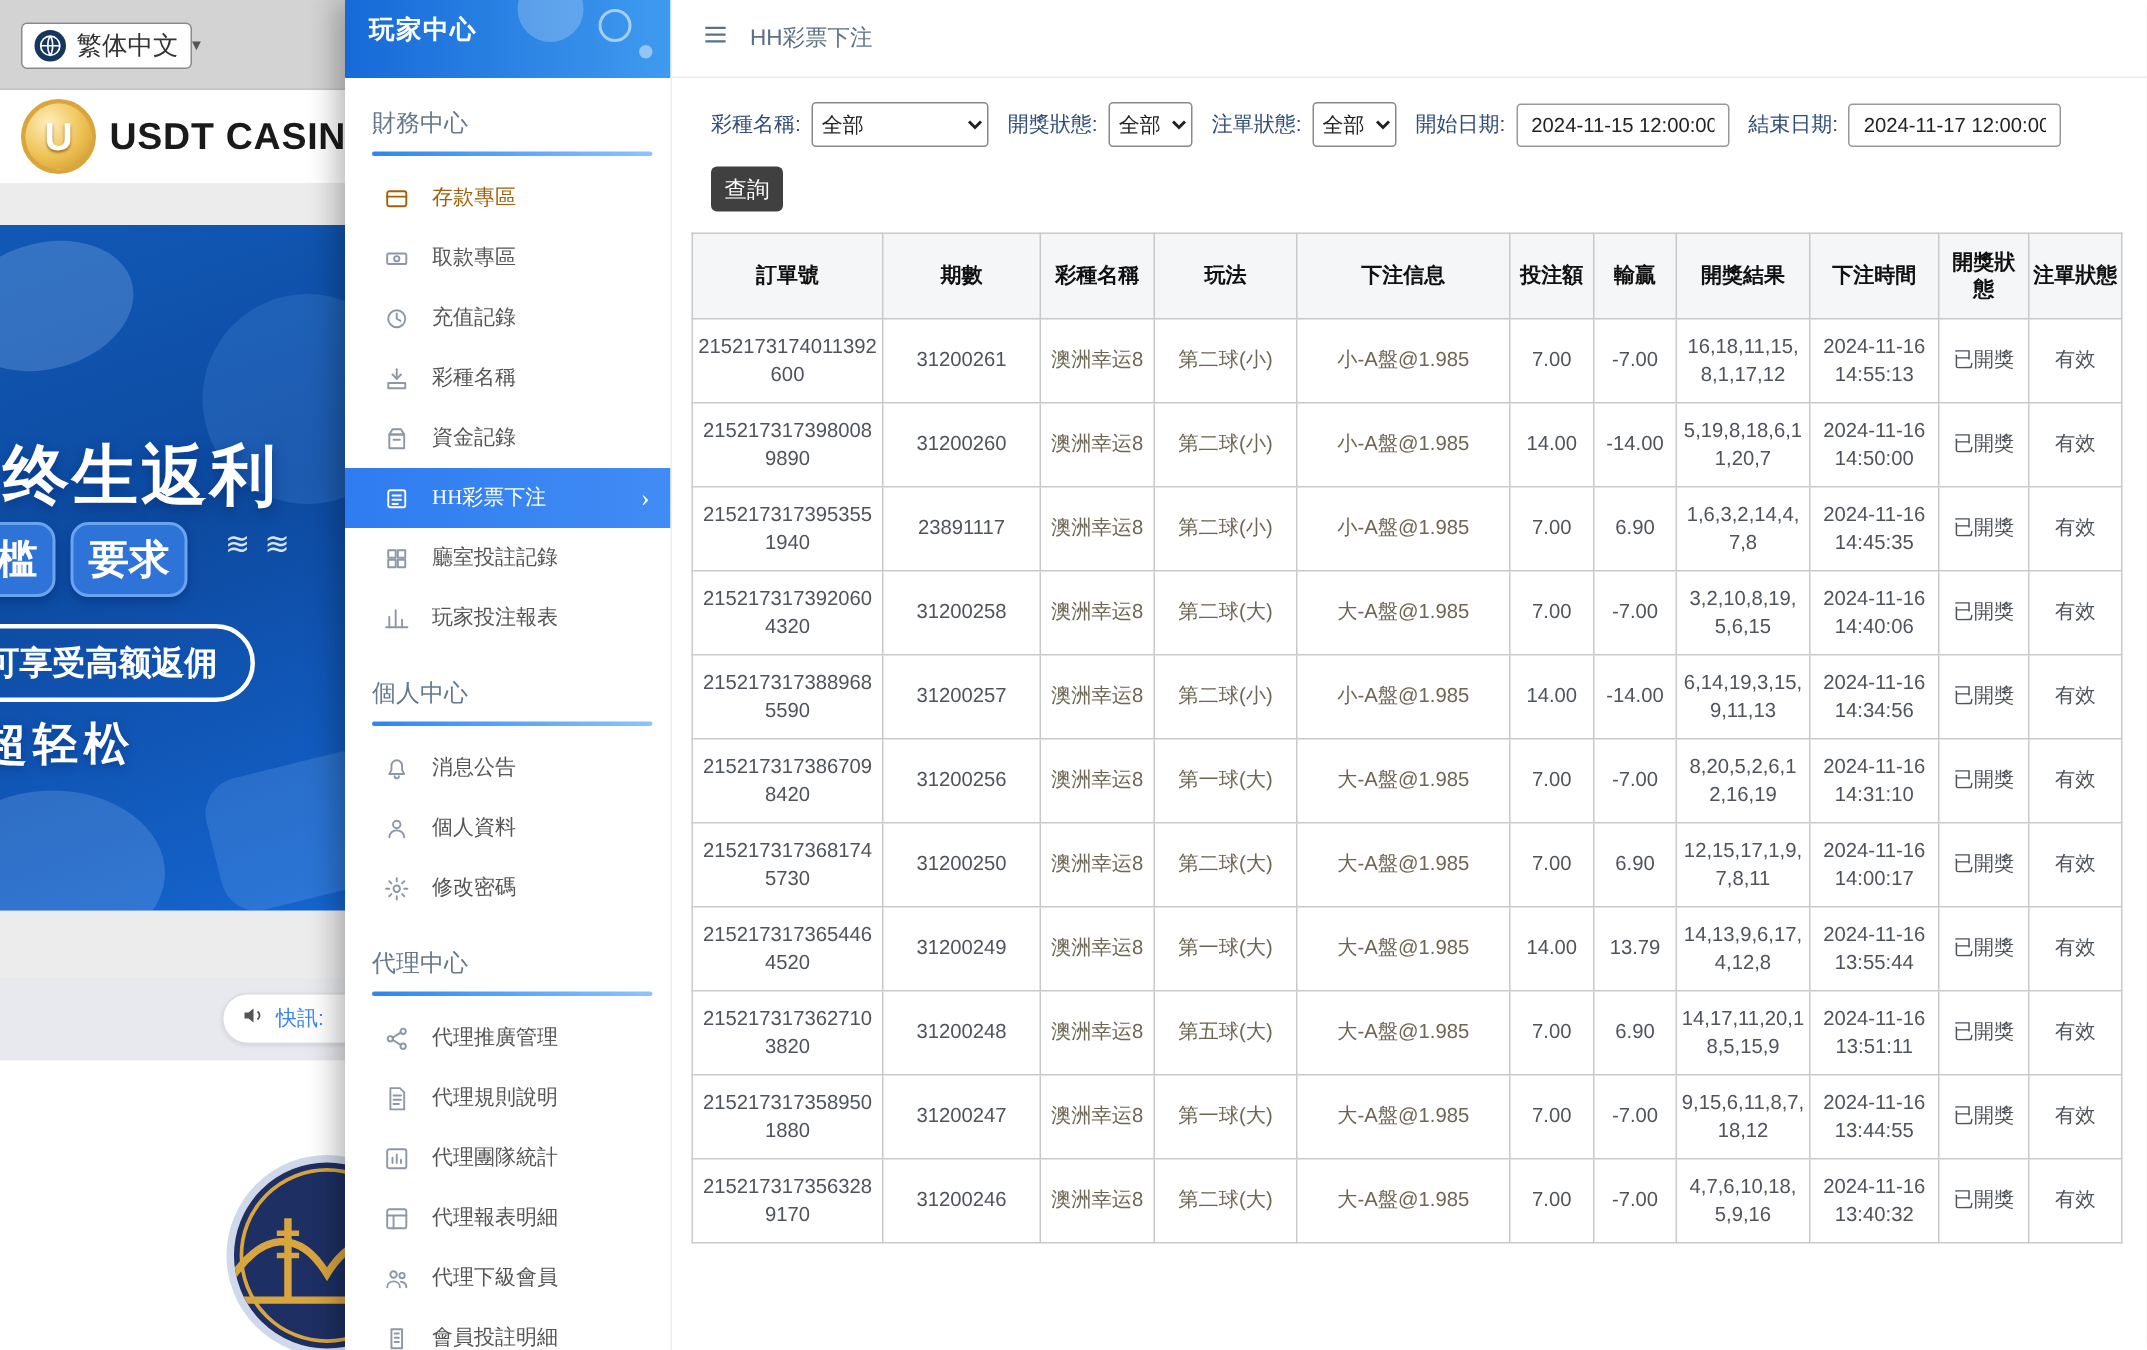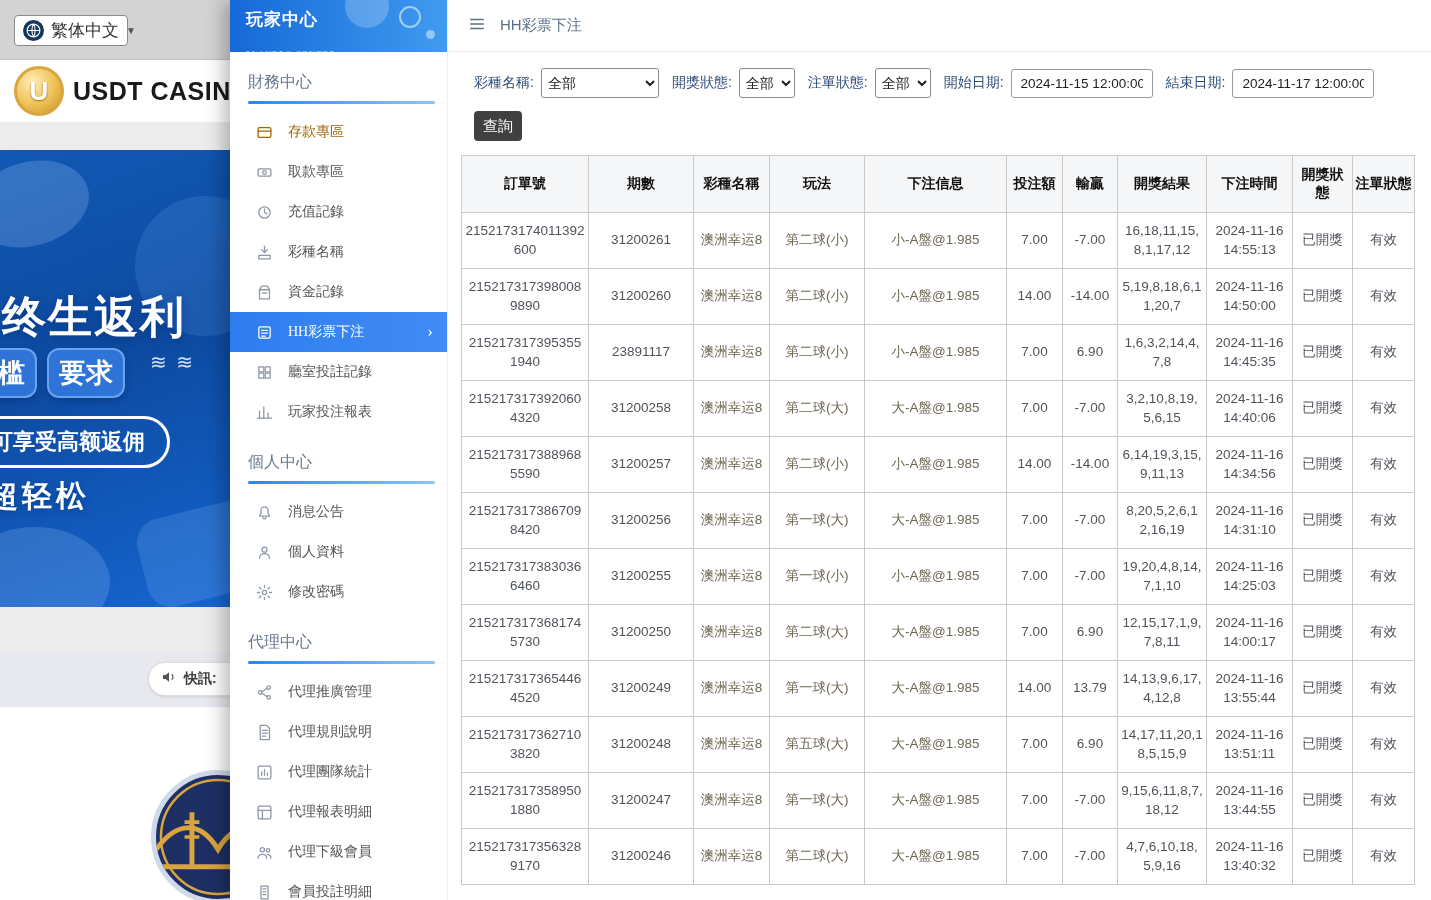--- a/index.html
+++ b/index.html
@@ -41,21 +41,21 @@
   .pill-outline { position:absolute; left:-34px; top:266px; border:3px solid #fff; border-radius:999px;
                   color:#fff; font-size:22px; font-weight:700; padding:8px 22px; white-space:nowrap; }
   .banner-sub { position:absolute; left:-12px; top:326px; font-size:30px; font-weight:900; color:#fff;
                 letter-spacing:4px; white-space:nowrap; text-shadow:0 2px 6px rgba(3,40,110,.5); }
 
   .ticker { position:absolute; top:652px; left:0; width:231px; height:55px; background:#e8e9ee; }
   .ticker-pill { position:absolute; left:148px; top:10px; width:130px; height:34px; background:#fff;
                  border:1px solid #ddd; border-radius:17px; display:flex; align-items:center; gap:7px;
                  padding:0 12px; box-shadow:0 1px 3px rgba(0,0,0,.10); }
   .speaker svg { width:16px; height:16px; color:#555; }
-  .ticker-label { font-size:14px; font-weight:700; color:#404040; white-space:nowrap; }
+  .ticker-label { font-size:14px; font-weight:400; color:#3b82f6; white-space:nowrap; }
 
   .bottom-white { position:absolute; top:707px; left:0; width:231px; height:193px; background:#fff; }
   .club-logo { position:absolute; left:151px; top:63px; width:134px; height:134px; border-radius:50%;
                background:#1d2f63; border:5px solid #cfd9ea; overflow:hidden; }
   .club-logo svg { width:100%; height:100%; }
 
   
   .modal { position:absolute; left:230px; top:0; width:1201px; height:900px; background:#fff;
            display:flex; box-shadow:-6px 0 18px rgba(0,0,0,.28); }
 
@@ -509,33 +509,20 @@
               <td>第一球(大)</td>
               <td>大-A盤@1.985</td>
               <td>7.00</td>
               <td>-7.00</td>
               <td>8,20,5,2,6,12,16,19</td>
               <td>2024-11-16 14:31:10</td>
               <td>已開獎</td>
               <td>有效</td>
             </tr>
             <tr>
-              <td>2152173173830366460</td>
-              <td>31200255</td>
-              <td>澳洲幸运8</td>
-              <td>第一球(小)</td>
-              <td>小-A盤@1.985</td>
-              <td>7.00</td>
-              <td>-7.00</td>
-              <td>19,20,4,8,14,7,1,10</td>
-              <td>2024-11-16 14:25:03</td>
-              <td>已開獎</td>
-              <td>有效</td>
-            </tr>
-            <tr>
               <td>2152173173681745730</td>
               <td>31200250</td>
               <td>澳洲幸运8</td>
               <td>第二球(大)</td>
               <td>大-A盤@1.985</td>
               <td>7.00</td>
               <td>6.90</td>
               <td>12,15,17,1,9,7,8,11</td>
               <td>2024-11-16 14:00:17</td>
               <td>已開獎</td>

